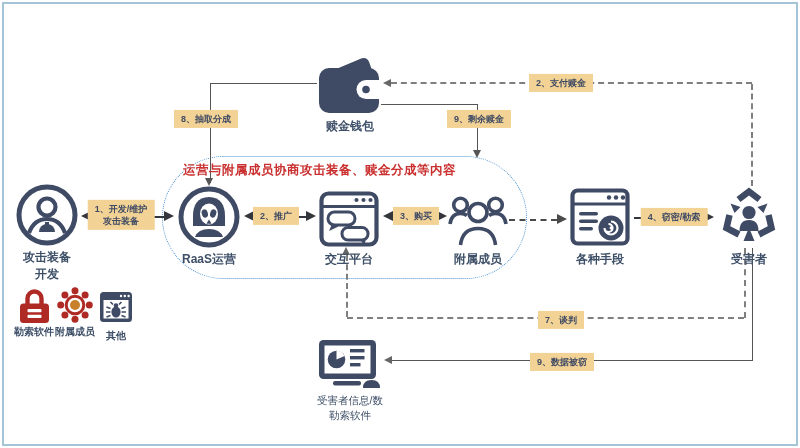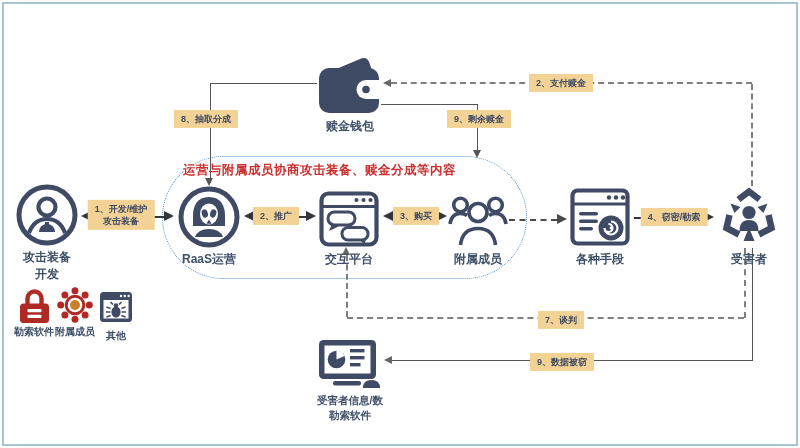--- a/index.html
+++ b/index.html
@@ -29,21 +29,21 @@
   .ah.l{border-top:5.5px solid transparent;border-bottom:5.5px solid transparent;border-right:10px solid #33363c;}
   .ah.d{border-left:4.5px solid transparent;border-right:4.5px solid transparent;border-top:8px solid var(--line);}
   .ah.u{border-left:4.5px solid transparent;border-right:4.5px solid transparent;border-bottom:8px solid #666;}
   .ah.sl{border-top:4.5px solid transparent;border-bottom:4.5px solid transparent;border-right:8px solid #666;}
   .ah.darkr{border-left-color:#4a4a4a;}
   .flow-label{position:absolute;transform:translate(-50%,-50%);background:var(--label-bg);color:var(--ink);
     font-size:9px;font-weight:700;line-height:1.35;padding:3px 7px;white-space:nowrap;text-align:center;z-index:5;}
   .node-label{position:absolute;transform:translateX(-50%);color:#3e4f68;font-size:12px;font-weight:700;
     text-align:center;line-height:1.45;white-space:nowrap;z-index:4;}
   .node-label.sm{font-size:10px;}
-  .node-label.md{font-size:10.5px;font-weight:700;}
+  .node-label.md{font-size:10.5px;font-weight:400;}
   .icon{position:absolute;color:var(--ink);z-index:4;}
   svg{display:block;}
 </style>
 </head>
 <body>
 
 <div id="stage">
   <div class="frame"></div>
   <div class="ellipse"></div>
 

